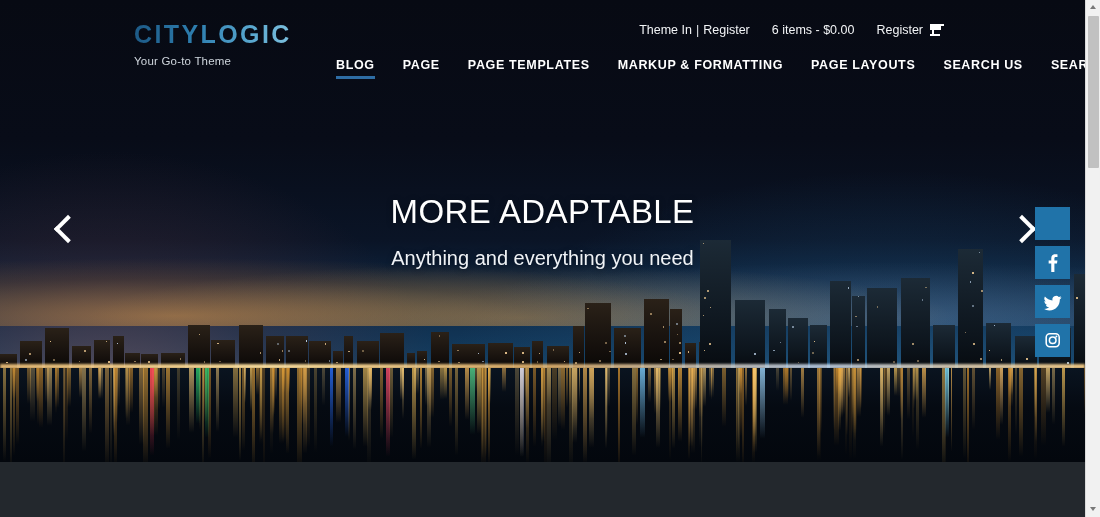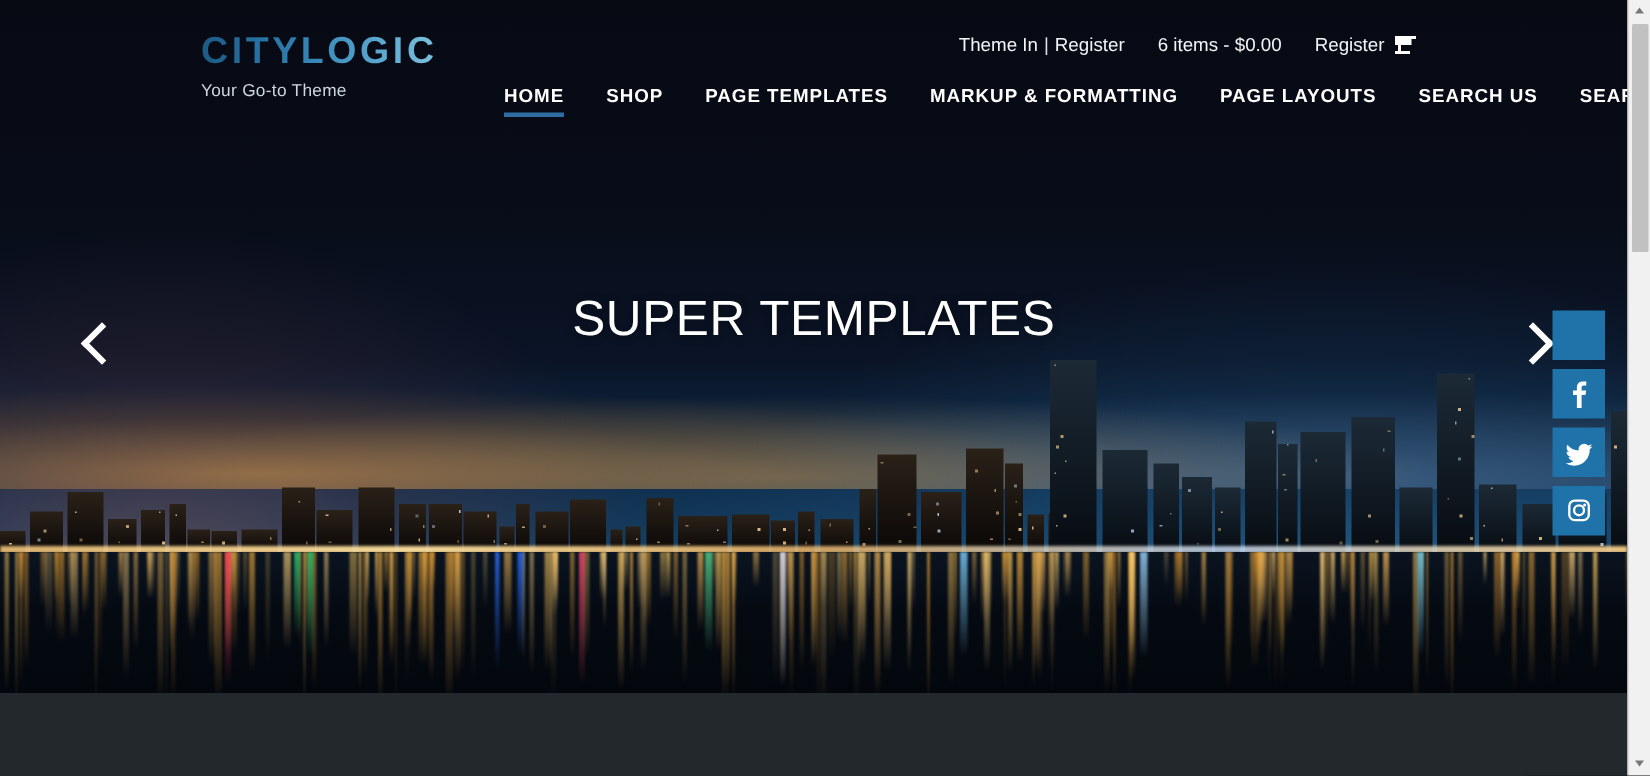--- a/index.html
+++ b/index.html
@@ -568,21 +568,22 @@
           <div class="refl" style="left: 470px; width: 4.89992px; height: 66.766px; background: linear-gradient(rgb(88, 214, 141) 0%, rgba(0, 0, 0, 0) 100%); opacity: 0.8;"></div>
           <div class="refl" style="left: 520px; width: 4.11316px; height: 88.7201px; background: linear-gradient(rgb(232, 232, 255) 0%, rgba(0, 0, 0, 0) 100%); opacity: 0.8;"></div>
           <div class="refl" style="left: 640px; width: 5.16353px; height: 70.1985px; background: linear-gradient(rgb(127, 208, 255) 0%, rgba(0, 0, 0, 0) 100%); opacity: 0.8;"></div>
           <div class="refl" style="left: 760px; width: 5.02827px; height: 70.8635px; background: linear-gradient(rgb(159, 216, 255) 0%, rgba(0, 0, 0, 0) 100%); opacity: 0.8;"></div>
           <div class="refl" style="left: 880px; width: 3.19805px; height: 78.9913px; background: linear-gradient(rgb(255, 210, 122) 0%, rgba(0, 0, 0, 0) 100%); opacity: 0.8;"></div>
           <div class="refl" style="left: 945px; width: 4.05102px; height: 69.5631px; background: linear-gradient(rgb(127, 224, 255) 0%, rgba(0, 0, 0, 0) 100%); opacity: 0.8;"></div>
           <div class="refl" style="left: 1000px; width: 3.37949px; height: 56.713px; background: linear-gradient(rgb(255, 196, 107) 0%, rgba(0, 0, 0, 0) 100%); opacity: 0.8;"></div>
         </div>
 
       <div class="slide-copy">
-        <div class="slide-title">SUPER TEMPLATES</div>
+        <div class="slide-title">MORE ADAPTABLE</div>
+        <div class="slide-sub">Anything and everything you need</div>
       </div>
 
       <div class="arrow prev">
           <i></i>
         </div>
       <div class="arrow next">
           <i></i>
         </div>
     </div>
 
@@ -590,21 +591,21 @@
 
       <div class="logo-wrap">
         <div class="logo">CITYLOGIC</div>
         <div class="tagline">Your Go-to Theme</div>
       </div>
 
       <div class="util">
         <a href="#">Theme In</a><span class="sep">|</span><a href="#">Register</a><span class="grp">6 items - $0.00</span><a href="#" class="grp">Register</a><span class="cart-ico"><i class="body"></i><i class="handle"></i><i class="stem"></i><i class="base"></i></span>
       </div>
 
-      <nav id="mainnav"><a href="#" class="active">HOME</a><a href="#">SHOP</a><a href="#">PAGE TEMPLATES</a><a href="#">MARKUP &amp; FORMATTING</a><a href="#">PAGE LAYOUTS</a><a href="#">SEARCH US</a><a href="#">SEARCH</a></nav>
+      <nav id="mainnav"><a href="#" class="active">BLOG</a><a href="#">PAGE</a><a href="#">PAGE TEMPLATES</a><a href="#">MARKUP &amp; FORMATTING</a><a href="#">PAGE LAYOUTS</a><a href="#">SEARCH US</a><a href="#">SEARCH</a></nav>
     </div>
 
     <div class="social" id="social">
         <a href="#" style="background: rgb(32, 115, 169);"><span></span></a>
         <a href="#" style="background: rgb(32, 115, 169);"><span><svg class="soc-g" viewBox="0 0 35 33">
               <path d="M19.4 26V17.4h2.6l.4-3h-3v-1.9c0-.87.24-1.46 1.49-1.46h1.6V8.4c-.28-.04-1.23-.12-2.33-.12-2.31 0-3.9 1.41-3.9 4v2.12h-2.6v3h2.6V26z" fill="#fff"></path>
             </svg></span></a>
         <a href="#" style="background: rgb(32, 115, 169);"><span><svg class="soc-g" viewBox="0 0 35 33">
               <path d="M26.6 12.6c-.66.3-1.37.5-2.11.58.76-.46 1.34-1.18 1.62-2.04-.71.42-1.5.73-2.34.9a3.68 3.68 0 0 0-6.27 3.36 10.45 10.45 0 0 1-7.58-3.85 3.69 3.69 0 0 0 1.14 4.92c-.6-.02-1.17-.19-1.67-.46v.05a3.69 3.69 0 0 0 2.95 3.61c-.54.15-1.11.17-1.66.07a3.69 3.69 0 0 0 3.44 2.56 7.39 7.39 0 0 1-5.45 1.52 10.42 10.42 0 0 0 5.65 1.66c6.78 0 10.49-5.62 10.49-10.49l-.01-.48a7.5 7.5 0 0 0 1.8-1.91z" fill="#fff"></path>
             </svg></span></a>

